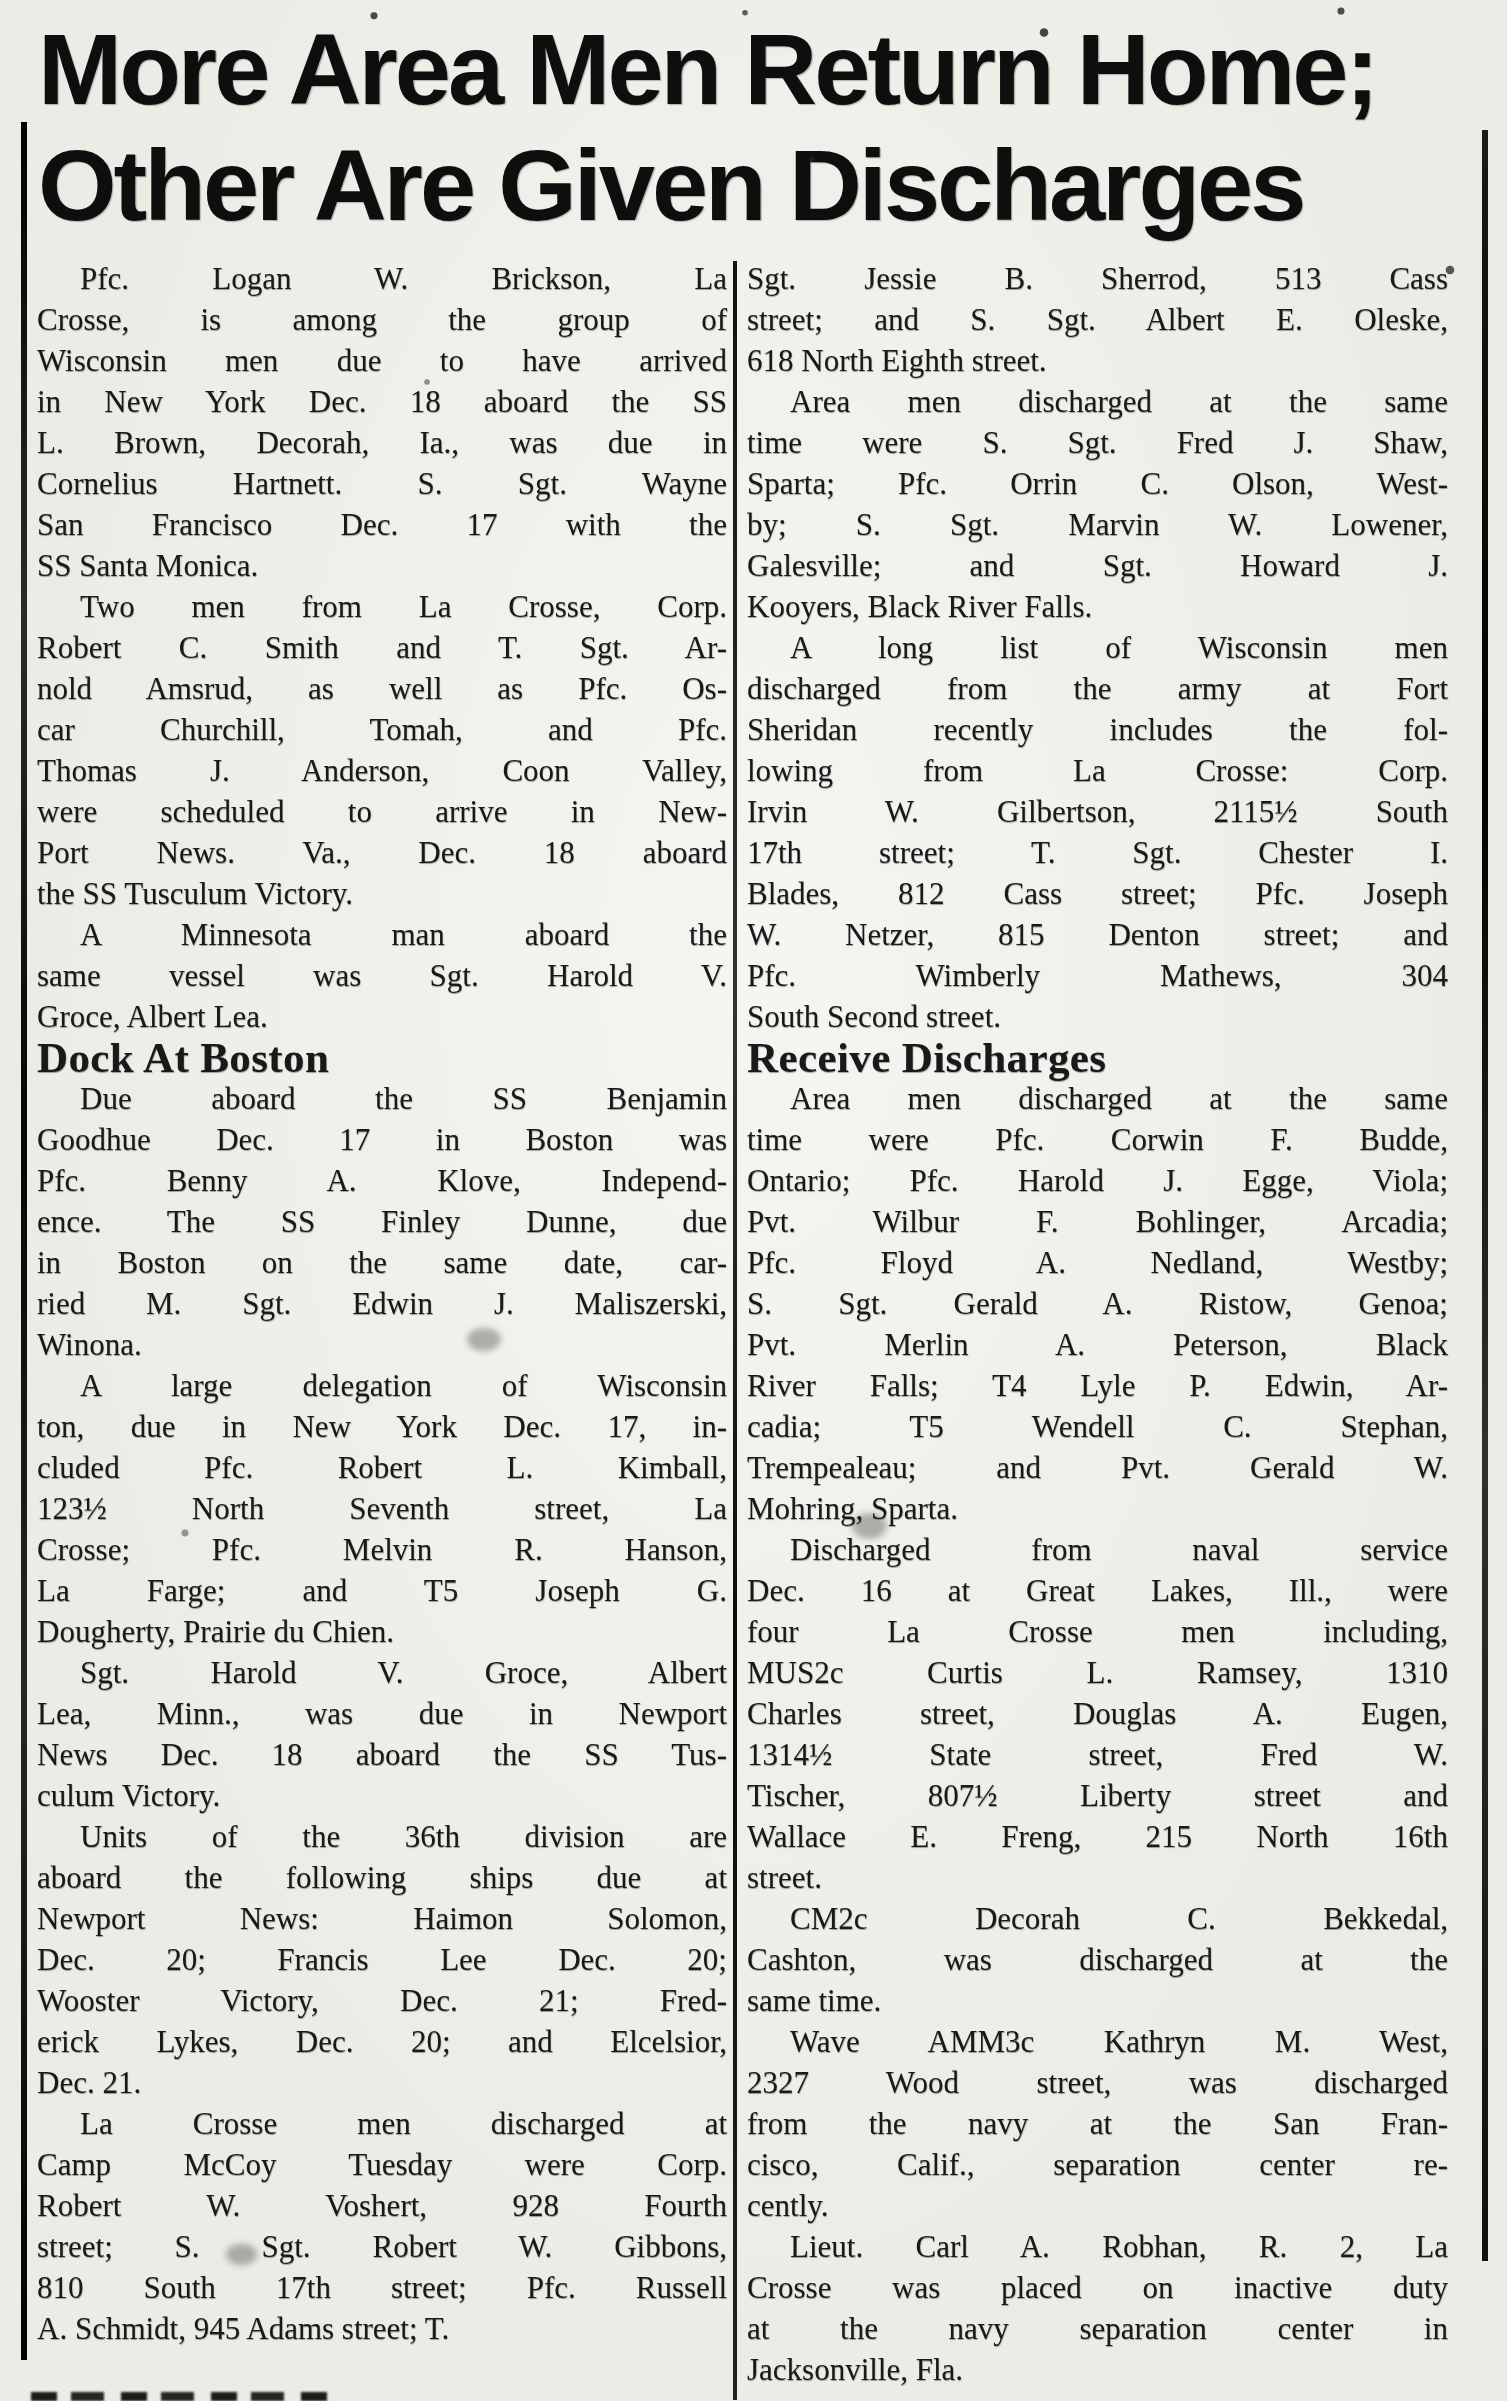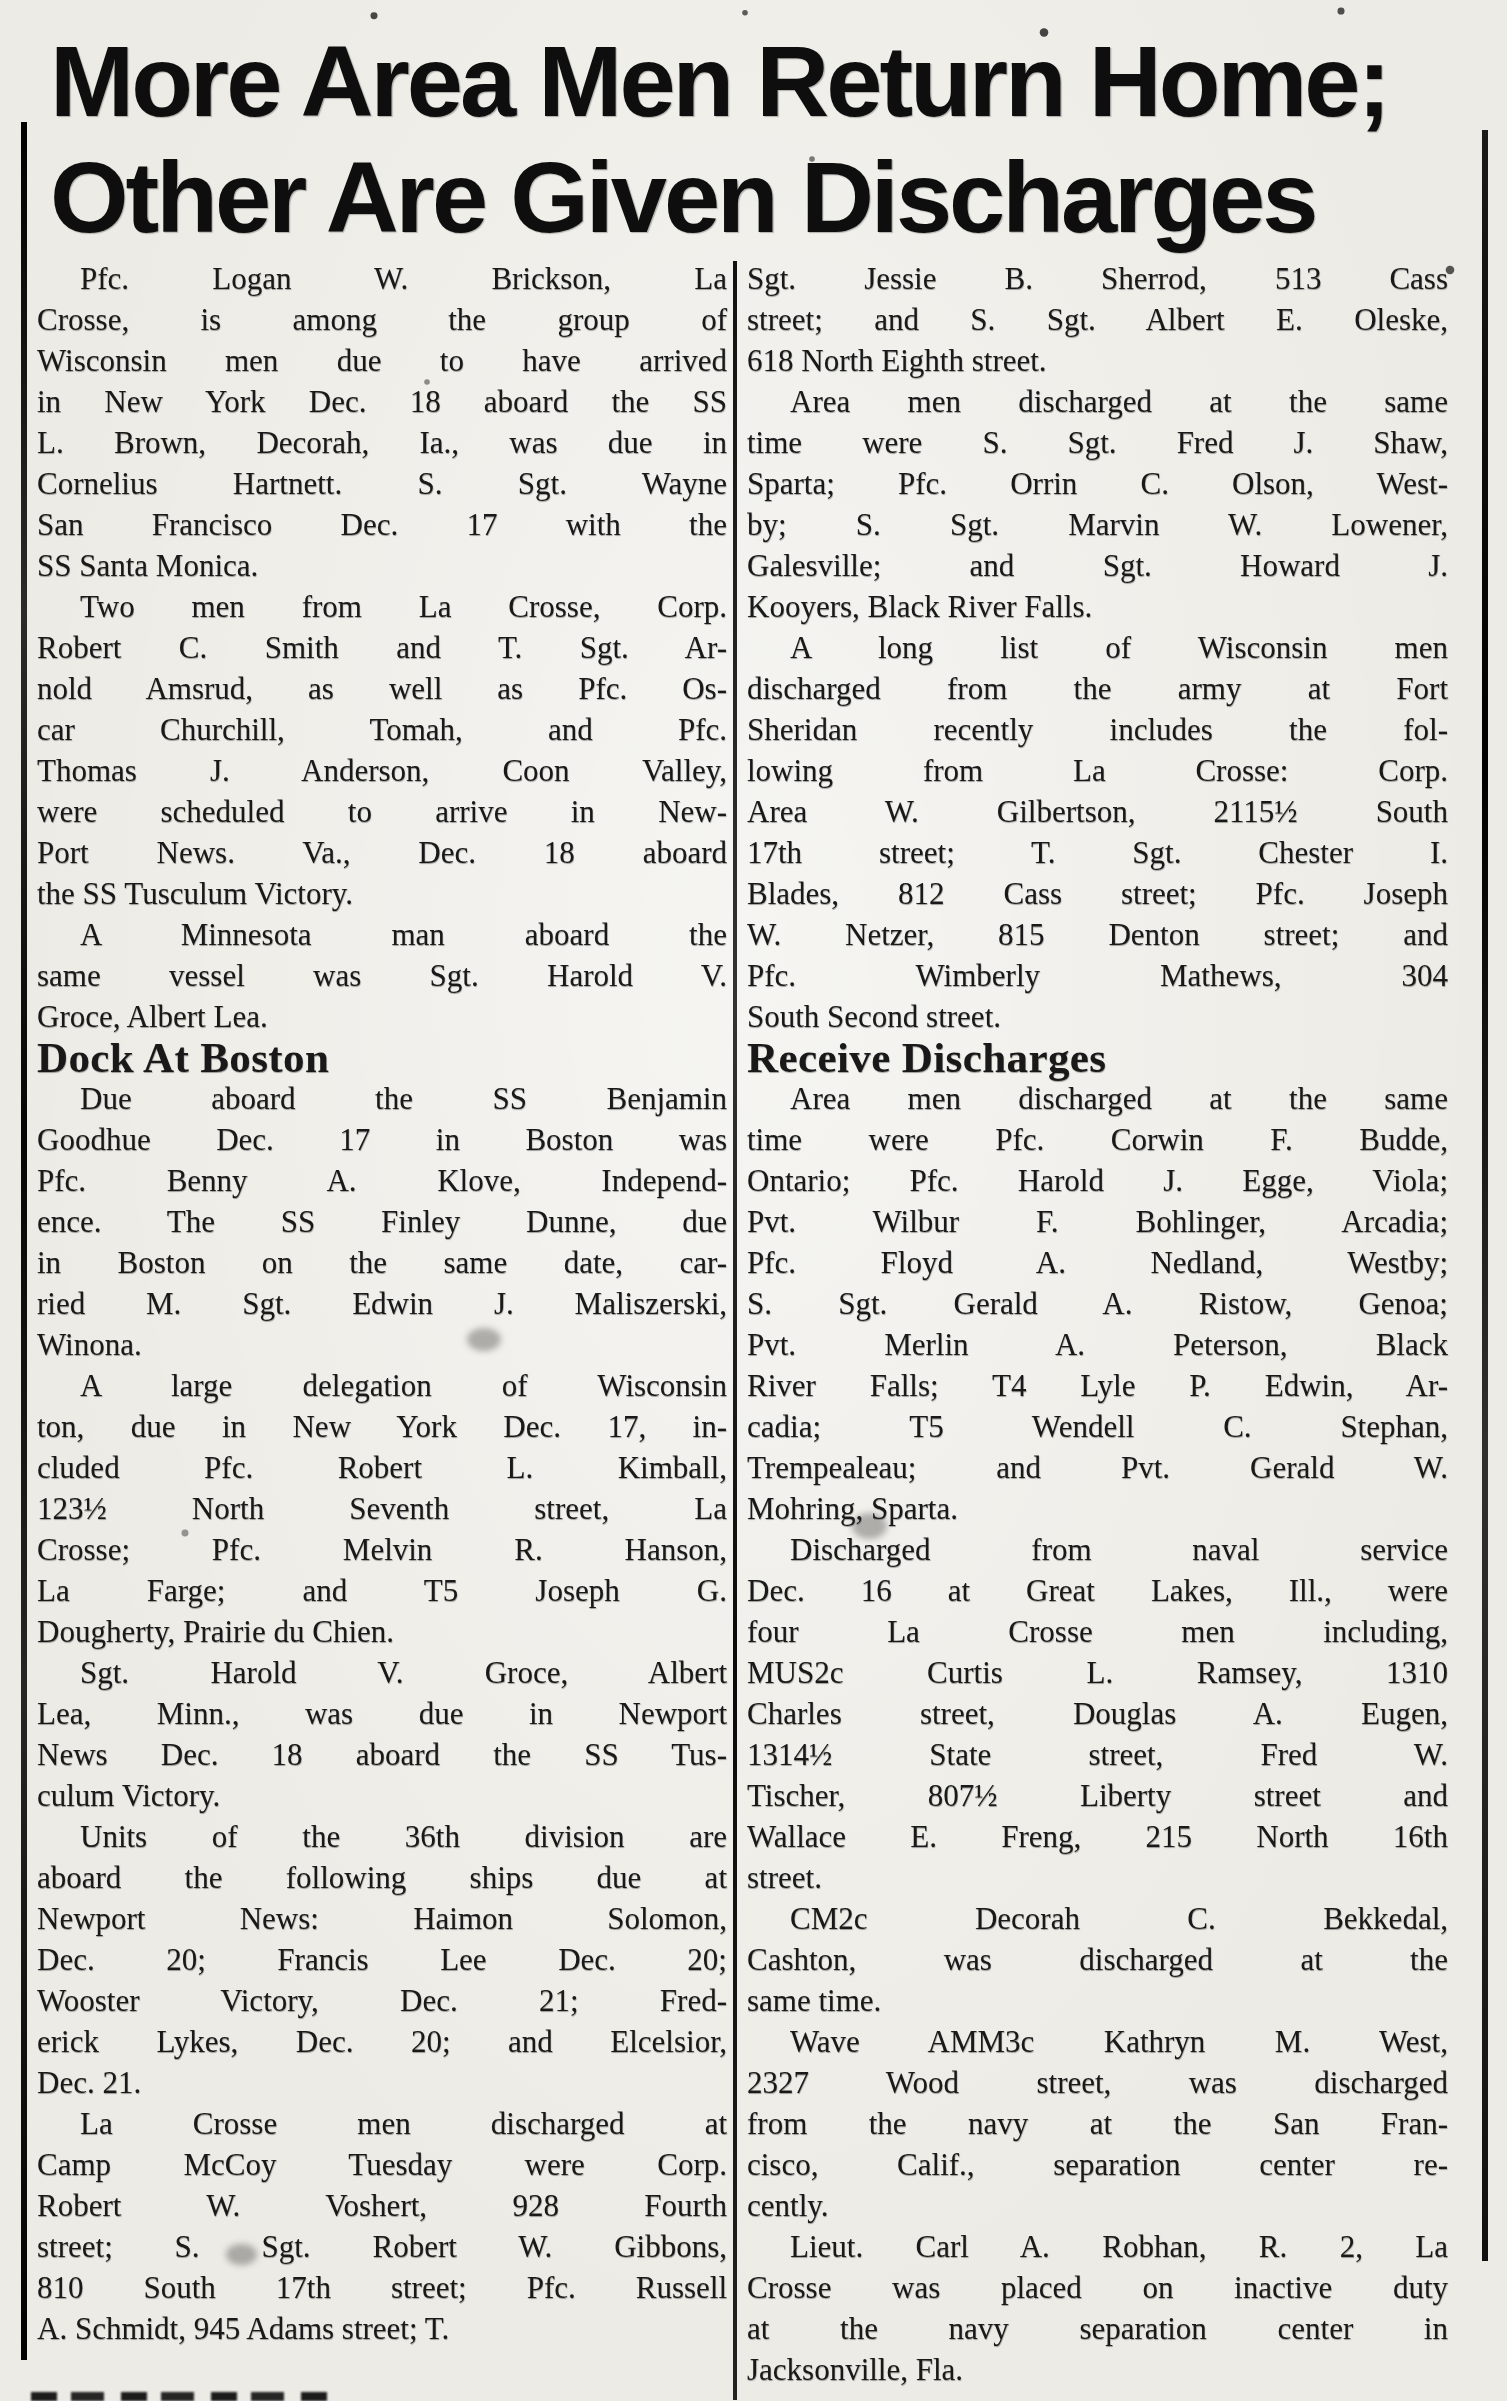--- a/index.html
+++ b/index.html
@@ -16,21 +16,21 @@
   
   .rule{position:absolute;background:#141414;}
   .rule-left{left:21.3px;top:122px;width:5.3px;height:2238px;
     background:linear-gradient(180deg,#000 0%,#2b2b2b 22%,#050505 45%,#262626 70%,#000 100%);}
   .rule-center{left:733px;top:261px;width:3.8px;height:2139px;
     background:linear-gradient(180deg,#111 0%,#333 35%,#0a0a0a 65%,#222 100%);}
   .rule-right{left:1482px;top:130px;width:6.1px;height:2131px;
     background:linear-gradient(180deg,#1a1a1a 0%,#000 30%,#303030 62%,#101010 100%);}
 
   .headline{
-    position:absolute;left:38px;top:10.7px;margin:12px;
+    position:absolute;left:38px;top:10.7px;margin:0;
     font-family:"Liberation Sans", sans-serif;
     font-weight:700;
     font-size:101px;line-height:116px;letter-spacing:-3px;
     color:#0e0e0e;white-space:nowrap;
     text-shadow:1.1px 1.1px 1.1px rgba(10,10,10,.28);
   }
   .hl{display:block;}
 
   .cols{position:absolute;left:37px;top:258px;display:flex;gap:20px;}
   .col{font-size:31px;line-height:41px;
@@ -159,21 +159,21 @@
           <div class="line">Sparta; Pfc. Orrin C. Olson, West-</div>
           <div class="line">by; S. Sgt. Marvin W. Lowener,</div>
           <div class="line">Galesville; and Sgt. Howard J.</div>
           <div class="line last">Kooyers, Black River Falls.</div>
         </div>
         <div>
           <div class="line indent">A long list of Wisconsin men</div>
           <div class="line">discharged from the army at Fort</div>
           <div class="line">Sheridan recently includes the fol-</div>
           <div class="line">lowing from La Crosse: Corp.</div>
-          <div class="line">Area W. Gilbertson, 2115½ South</div>
+          <div class="line">Irvin W. Gilbertson, 2115½ South</div>
           <div class="line">17th street; T. Sgt. Chester I.</div>
           <div class="line">Blades, 812 Cass street; Pfc. Joseph</div>
           <div class="line">W. Netzer, 815 Denton street; and</div>
           <div class="line">Pfc. Wimberly Mathews, 304</div>
           <div class="line last">South Second street.</div>
         </div>
         <div class="subhead">Receive Discharges</div>
         <div>
           <div class="line indent">Area men discharged at the same</div>
           <div class="line">time were Pfc. Corwin F. Budde,</div>

